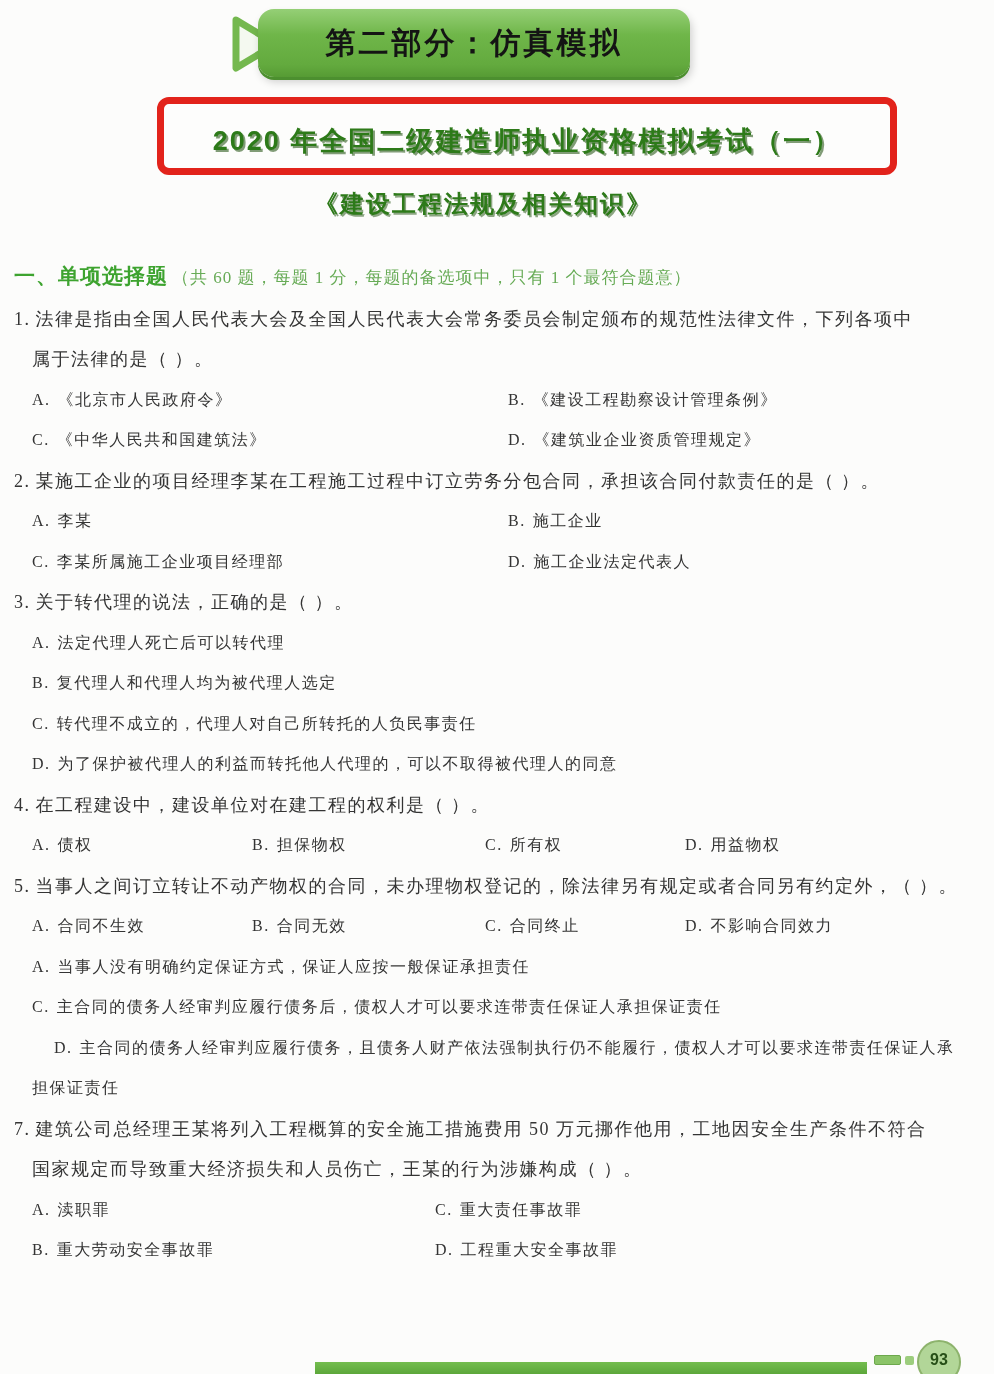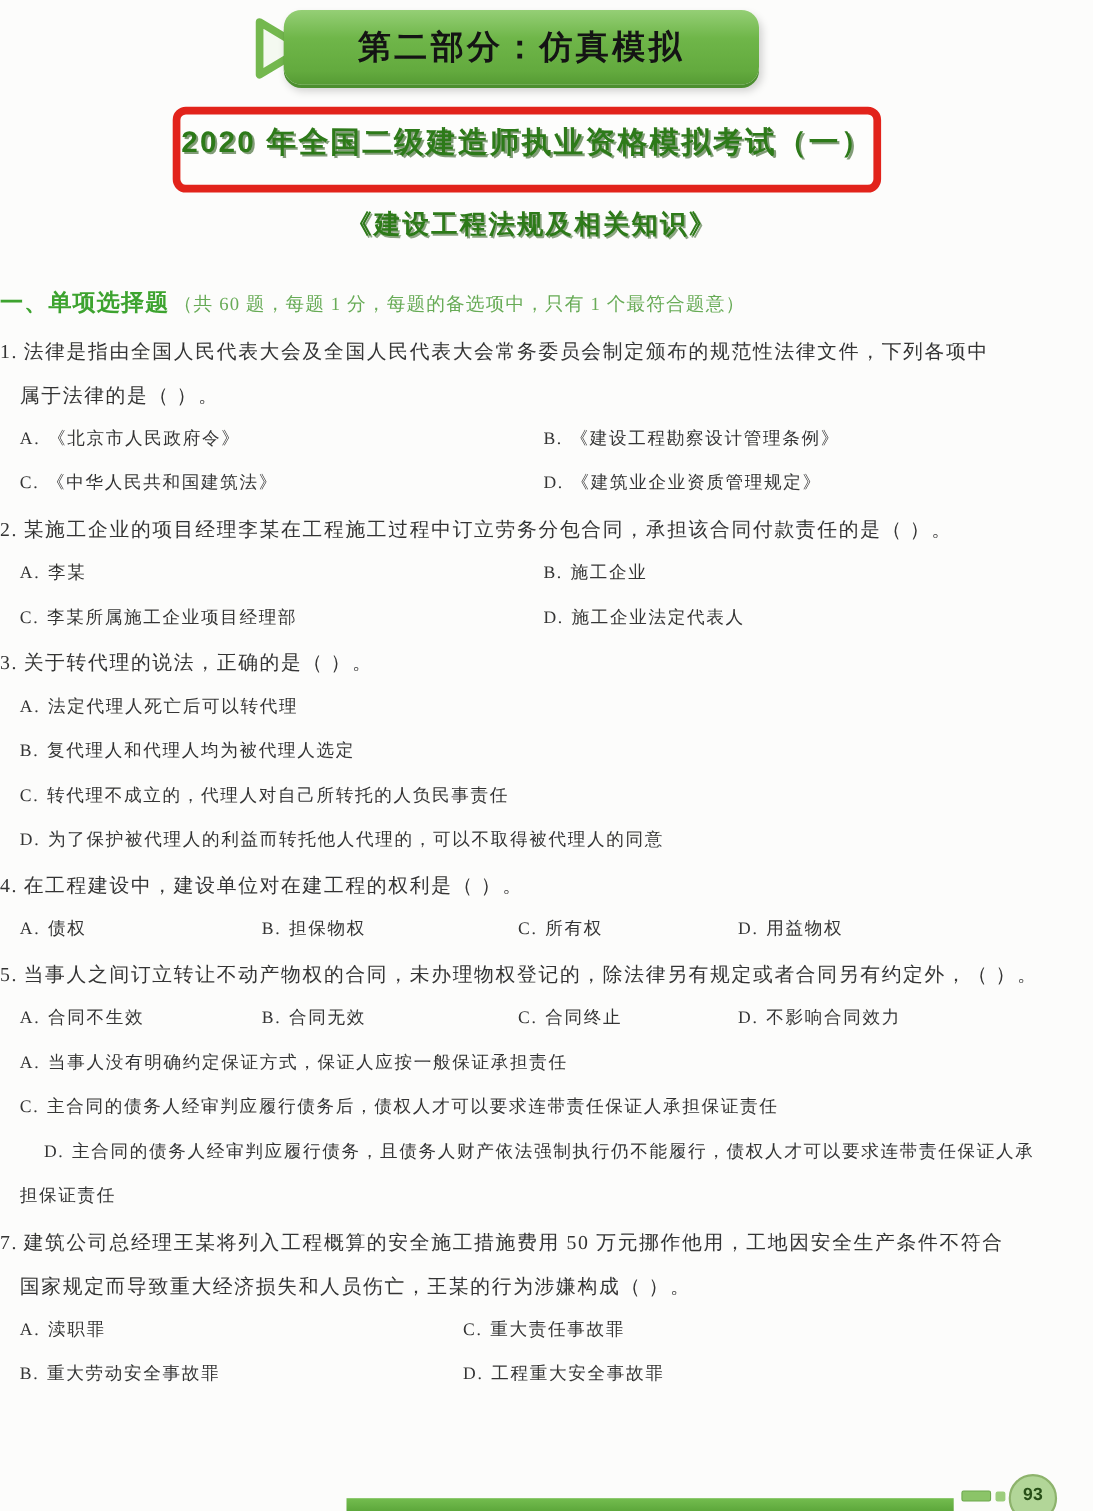--- a/index.html
+++ b/index.html
@@ -15,38 +15,38 @@
   .part-banner {
     position:absolute; left:258px; top:9px; width:432px; height:68px;
     border-radius:16px;
     background:linear-gradient(180deg,#95cf76 0%,#6fb649 38%,#63aa3e 82%,#569b34 100%);
     box-shadow:0 3px 0 #4c8f2f, 2px 5px 8px rgba(0,0,0,0.18);
     display:flex; align-items:center; justify-content:center;
     font-family:"Liberation Sans", sans-serif; font-weight:bold;
     font-size:30px; color:#141414; letter-spacing:3px;
   }
   .exam-title-box {
-    position:absolute; left:157px; top:97px; width:644px; height:78px;
+    position:absolute; left:157px; top:97px; width:740px; height:78px;
     border:7px solid #e2231b; border-radius:12px; background:#fdfdfc;
-    text-align:center; padding-top:7px;
+    text-align:center; padding-top:19px;
   }
   .exam-title {
     font-family:"Liberation Sans", sans-serif; font-weight:bold;
     font-size:27px; color:#2d7a19; letter-spacing:2px;
     text-shadow:2px 2px 0 rgba(27,77,10,0.55);
   }
   .subject-title {
     position:absolute; left:157px; top:188px; width:652px; text-align:center;
     font-family:"Liberation Sans", sans-serif; font-weight:bold;
     font-size:24px; color:#2d7a19; letter-spacing:2px;
     text-shadow:1.5px 1.5px 0 rgba(27,77,10,0.5);
   }
 
   
-  .content { position:absolute; left:0; top:256px; width:966px; }
+  .content { position:absolute; left:14px; top:256px; width:966px; }
   .content p { margin:0; line-height:40.5px; }
   .sec-h {
     font-family:"Liberation Sans", sans-serif; font-weight:bold;
     font-size:21px; color:#3da32f; letter-spacing:1px;
   }
   .sec-note { font-size:17px; color:#67ab56; letter-spacing:1px; margin-left:4px; }
 
   .q-text { font-size:18px; letter-spacing:1.5px; padding-left:18px; text-indent:-18px; color:#343434; }
   .q-num { margin-right:5px; }
   .w1 { max-width:908px; }

